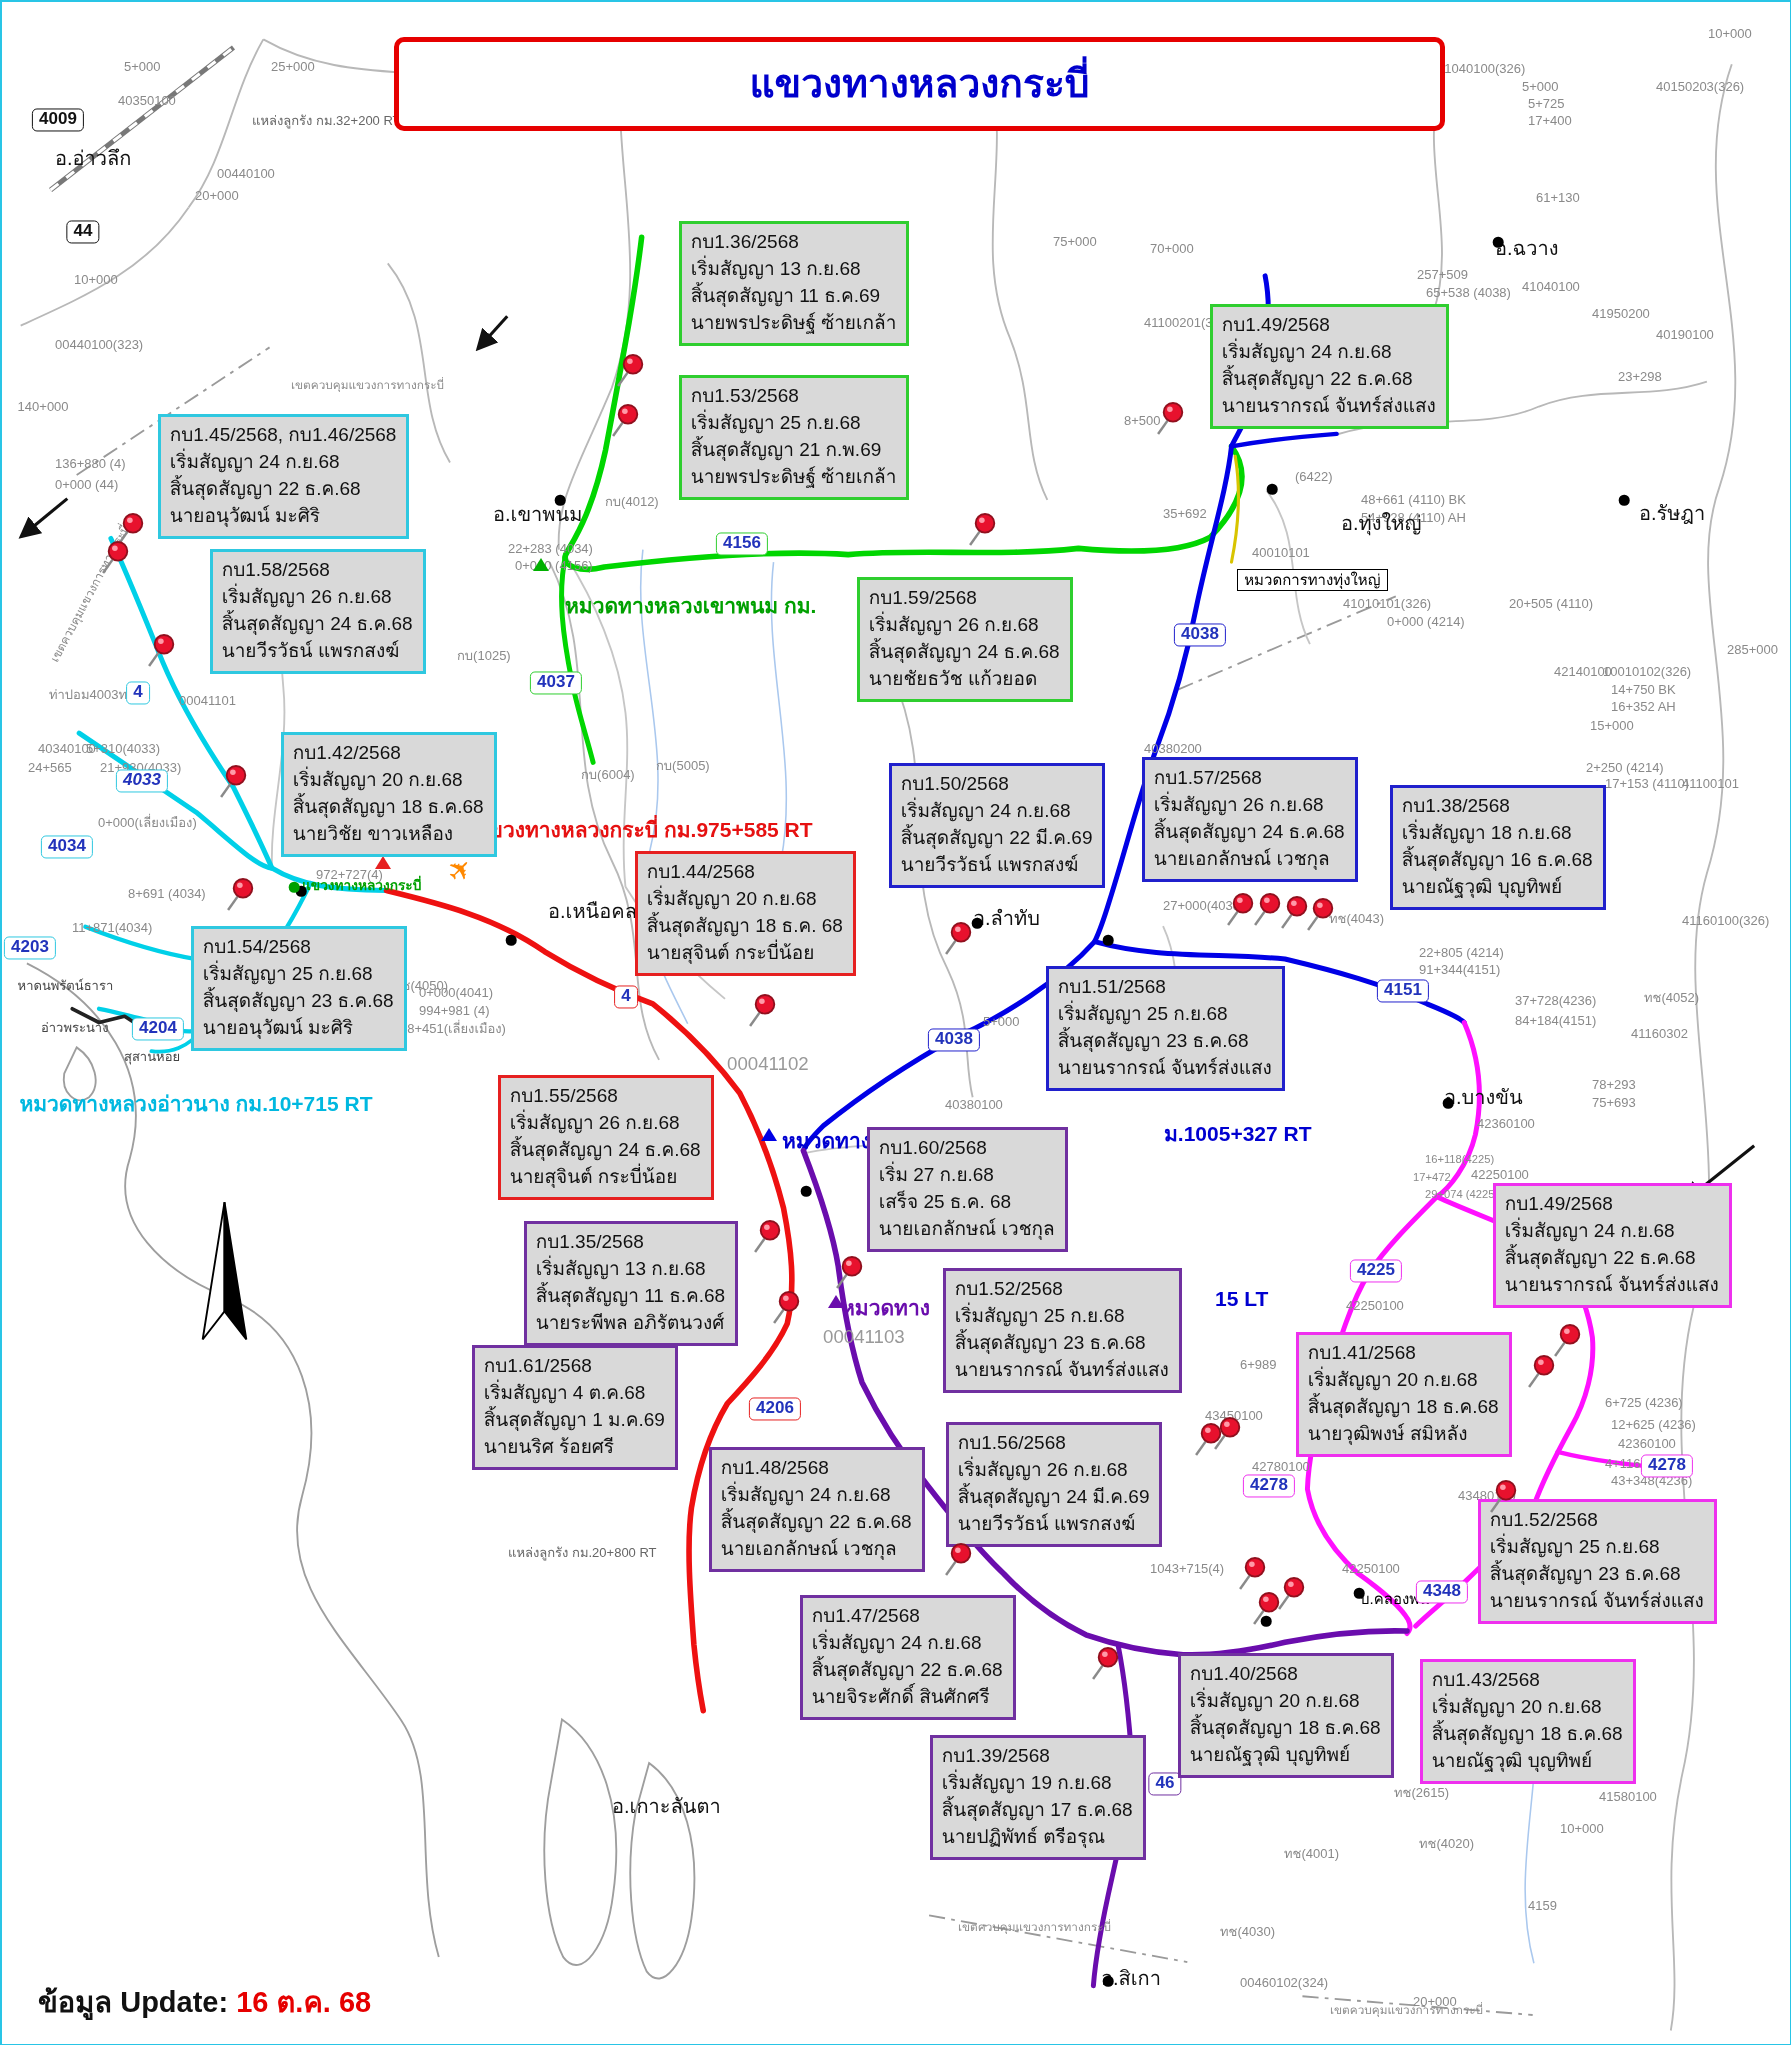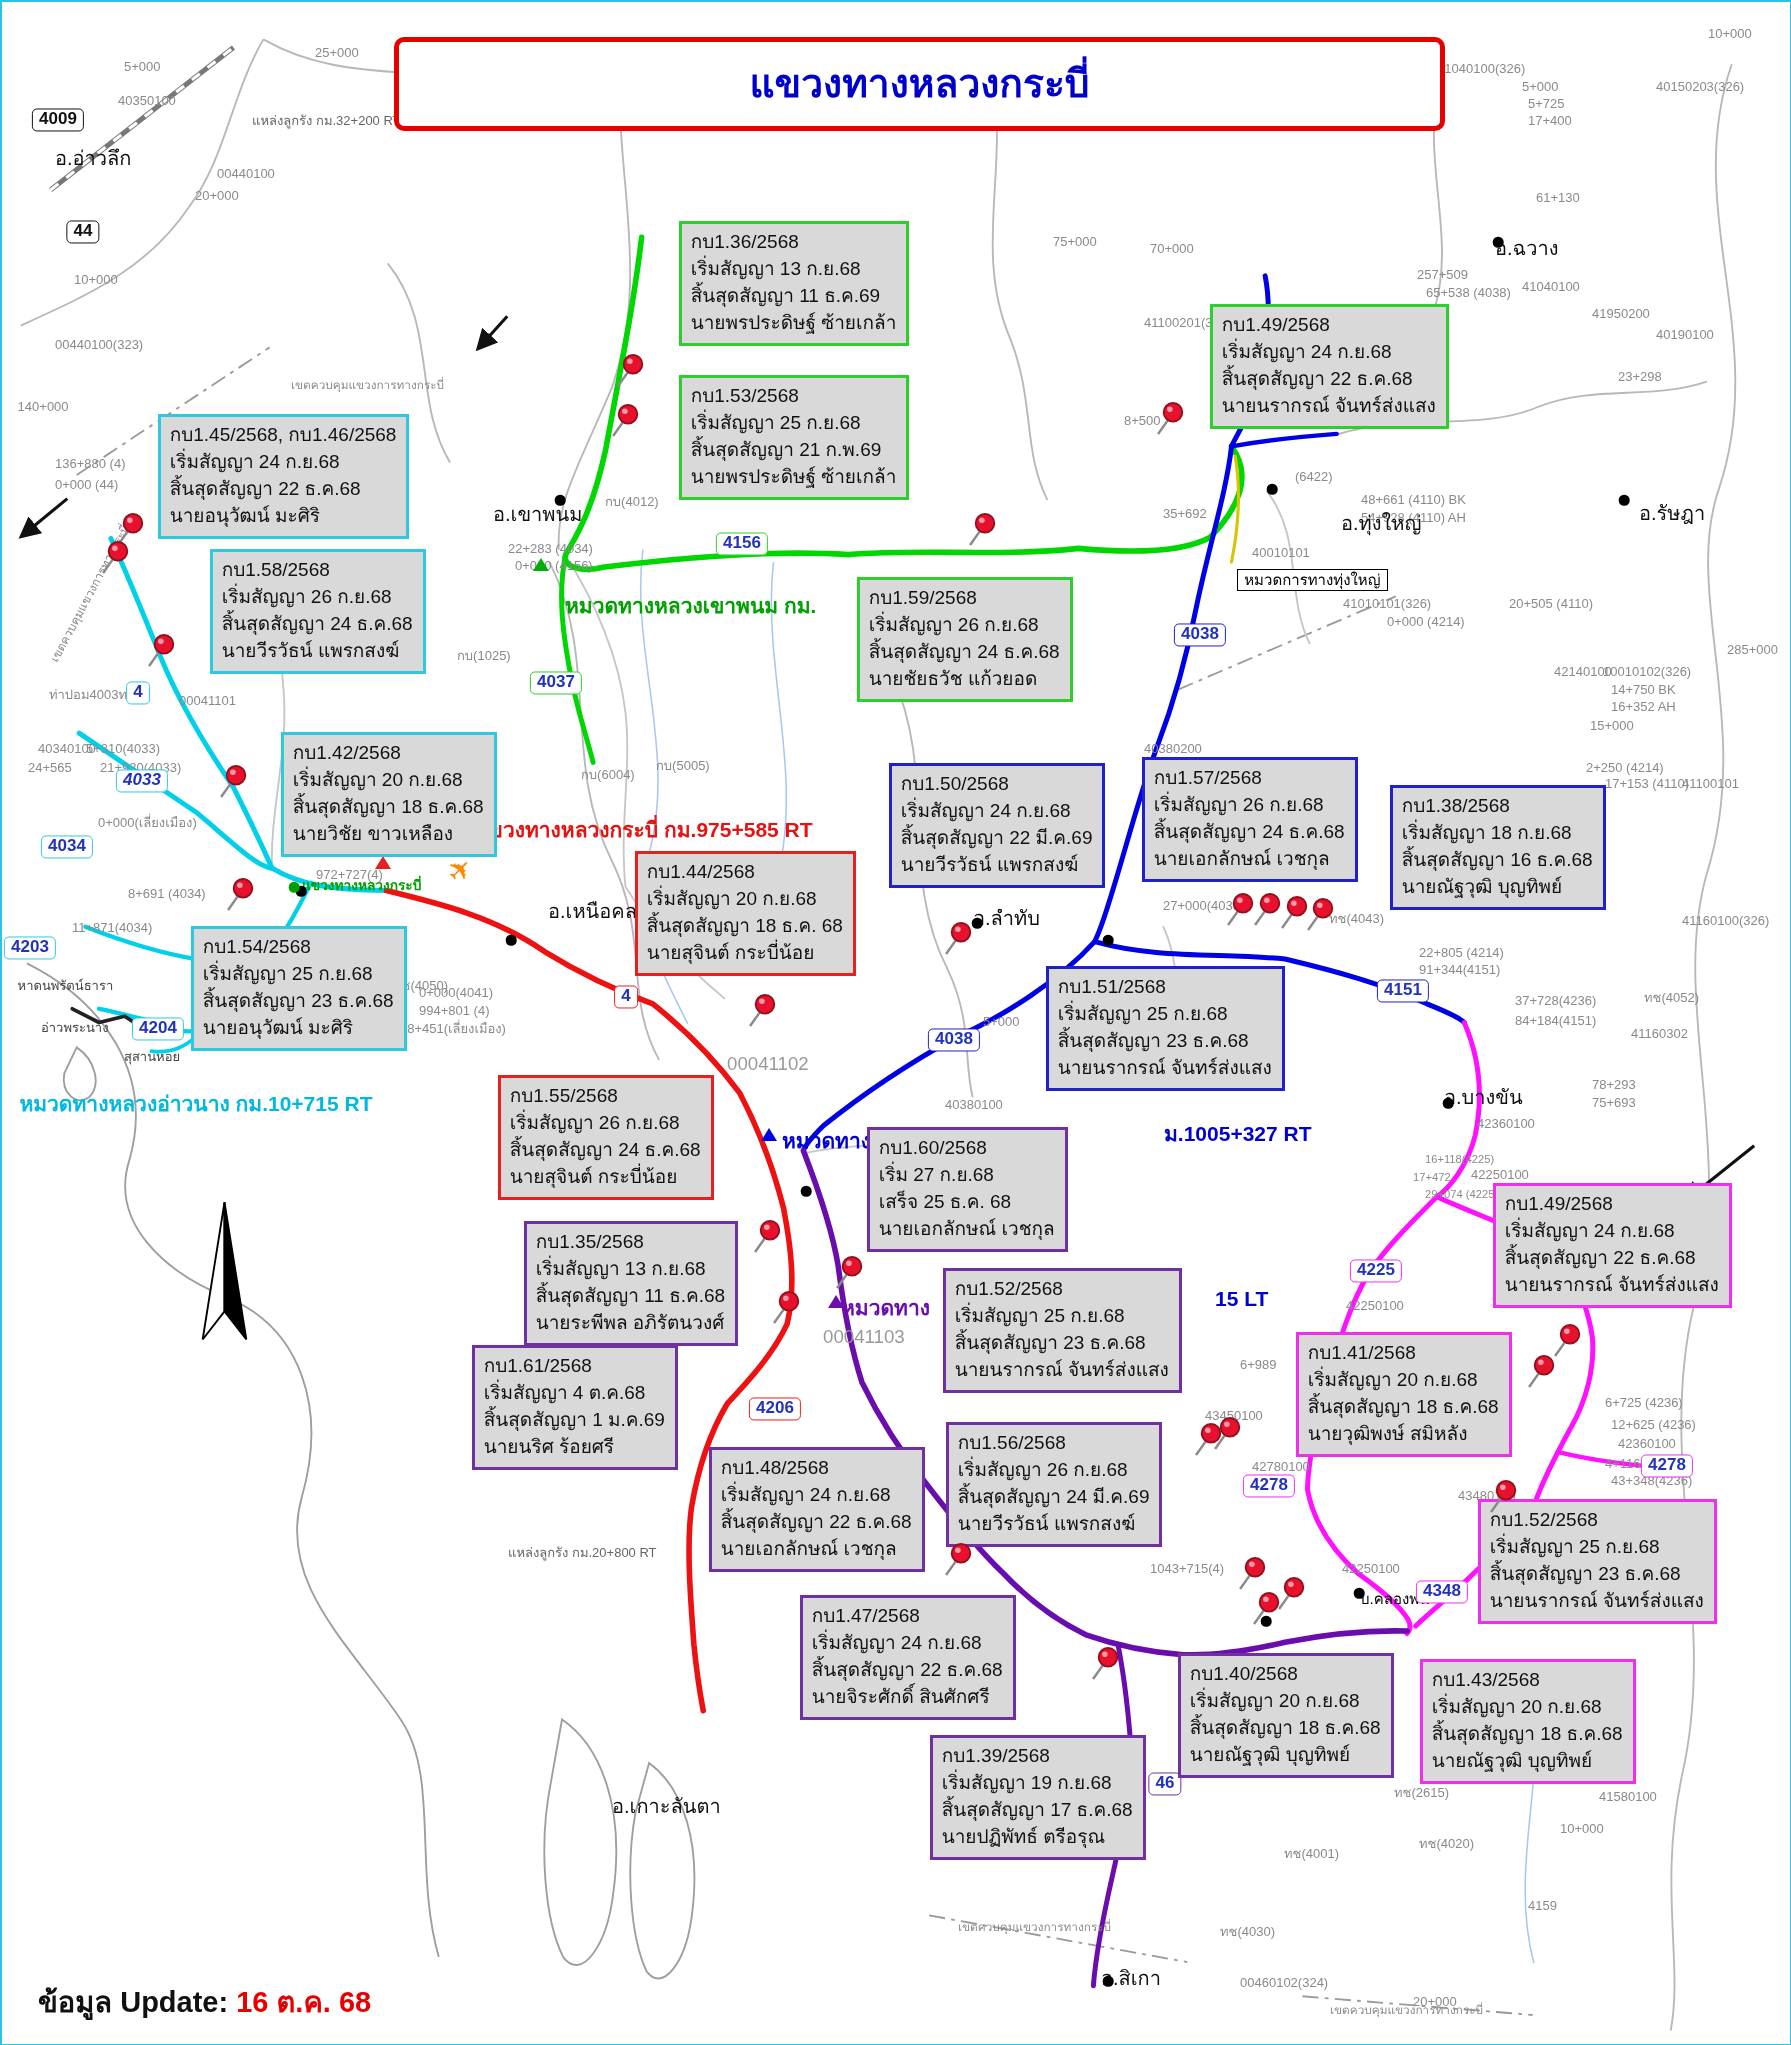--- a/index.html
+++ b/index.html
@@ -106,21 +106,21 @@
     </g>
     <g stroke="#111" stroke-width="5" fill="none" marker-end="url(#ah)">
       <path d="M2816,1838 L2706,1926"></path>
       <path d="M105,798 L32,858"></path>
       <path d="M812,505 L766,556"></path>
     </g>
   </svg>
 
   <div id="notes-layer" class="layer">
       <span class="note" style="left: 122px; top: 58px;">5+000</span>
-      <span class="note" style="left: 269px; top: 44px; margin-left: 44px;">25+000</span>
+      <span class="note" style="left: 269px; top: 58px;">25+000</span>
       <span class="note" style="left: 116px; top: 92px;">40350100</span>
       <span class="note" style="left: 250px; top: 112px; color: rgb(102, 102, 102);">แหล่งลูกรัง กม.32+200 RT</span>
       <span class="note" style="left: 215px; top: 165px;">00440100</span>
       <span class="note" style="left: 193px; top: 187px;">20+000</span>
       <span class="note" style="left: 72px; top: 271px;">10+000</span>
       <span class="note" style="left: 53px; top: 336px;">00440100(323)</span>
       <span class="note" style="left: 15.6px; top: 398px;">140+000</span>
       <span class="note" style="left: 53px; top: 455px;">136+880 (4)</span>
       <span class="note" style="left: 53px; top: 476px;">0+000 (44)</span>
       <span class="note" style="left: 289px; top: 378px; font-size: 11.8px;">เขตควบคุมแขวงการทางกระบี่</span>
@@ -133,21 +133,21 @@
       <span class="note" style="left: 26px; top: 759px;">24+565</span>
       <span class="note" style="left: 96px; top: 814px;">0+000(เลี่ยงเมือง)</span>
       <span class="note" style="left: 126px; top: 885px;">8+691 (4034)</span>
       <span class="note" style="left: 70px; top: 919px;">11+871(4034)</span>
       <span class="note" style="left: 15.6px; top: 977px; color: rgb(68, 68, 68);">หาดนพรัตน์ธารา</span>
       <span class="note" style="left: 39px; top: 1019px; color: rgb(68, 68, 68);">อ่าวพระนาง</span>
       <span class="note" style="left: 122px; top: 1048px; color: rgb(68, 68, 68);">สุสานหอย</span>
       <span class="note" style="left: 314px; top: 866px;">972+727(4)</span>
       <span class="note" style="left: 391px; top: 977px;">ทช(4050)</span>
       <span class="note" style="left: 417px; top: 984px;">0+000(4041)</span>
-      <span class="note" style="left: 417px; top: 1002px;">994+801 (4)</span>
+      <span class="note" style="left: 417px; top: 1002px;">994+981 (4)</span>
       <span class="note" style="left: 398px; top: 1020px;">28+451(เลี่ยงเมือง)</span>
       <span class="note" style="left: 603px; top: 493px;">กบ(4012)</span>
       <span class="note" style="left: 506px; top: 540px;">22+283 (4034)</span>
       <span class="note" style="left: 513px; top: 557px;">0+000 (4156)</span>
       <span class="note" style="left: 455px; top: 647px;">กบ(1025)</span>
       <span class="note" style="left: 654px; top: 757px;">กบ(5005)</span>
       <span class="note" style="left: 579px; top: 766px;">กบ(6004)</span>
       <span class="note" style="left: 725px; top: 1053px; font-size: 18.7px; color: rgb(153, 153, 153);">00041102</span>
       <span class="note" style="left: 821px; top: 1326px; font-size: 18.7px; color: rgb(153, 153, 153);">00041103</span>
       <span class="note" style="left: 943px; top: 1096px;">40380100</span>

